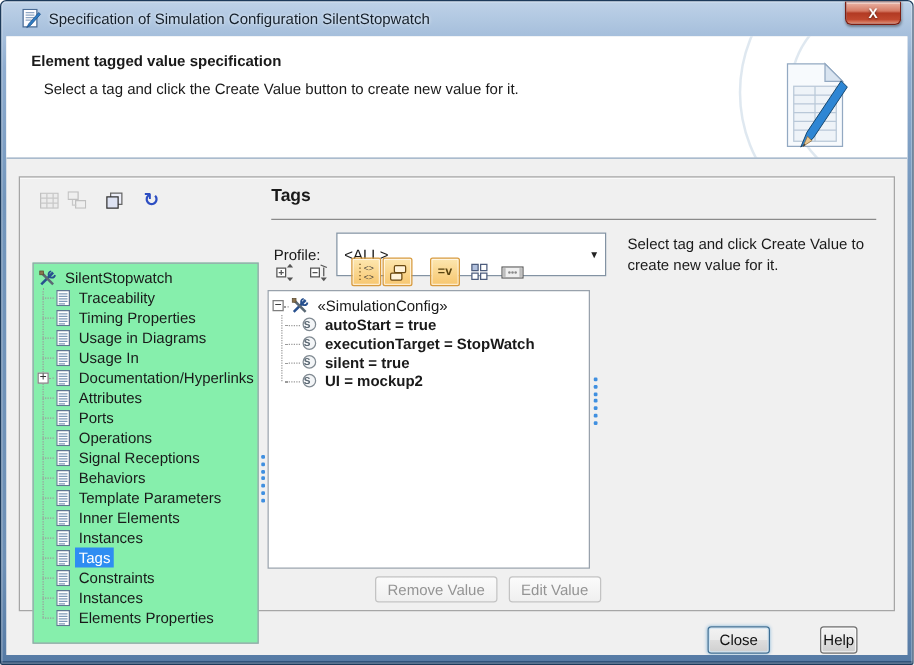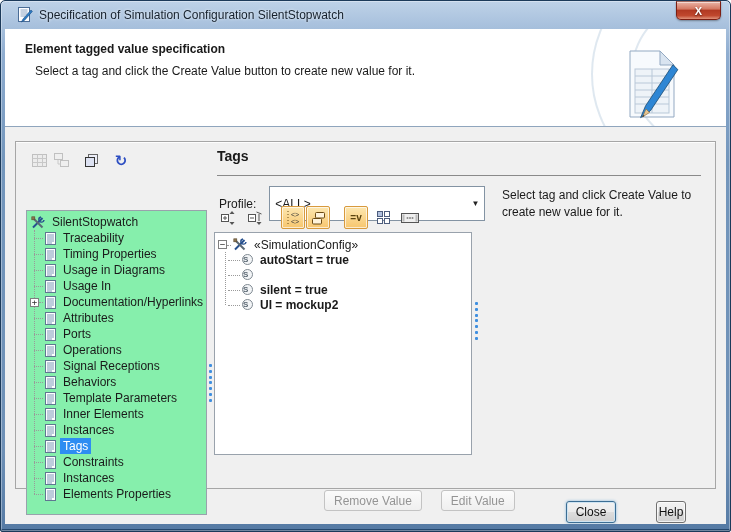--- a/index.html
+++ b/index.html
@@ -87,21 +87,21 @@
   .tags-box { position:absolute; left:198px; top:90px; width:258px; height:223px; background:#fff; border:1px solid #99a2ac; overflow:hidden; }
   .ttree { position:relative; padding-top:4px; }
   .tguide { position:absolute; left:10px; top:19px; height:53px; border-left:1px dotted #9a9a9a; }
   .ttree .trow { height:15px; }
   .ttree .trow.child { padding-left:10px; }
   .ttree .trow.child .conn { width:17px; }
   .ttree .bold { font-weight:bold;text-align:right; }
   .sicon { width:11px; height:11px; border-radius:50%; border:1px solid #808a92; background:#f3f5f7; color:#5a6772; font-size:8px; line-height:9px; text-align:center; font-weight:bold; flex:none; }
 
   
-  .val-buttons { position:absolute; left:308px; top:319px; display:flex; gap:19px;margin-top:29px; }
+  .val-buttons { position:absolute; left:284px; top:319px; display:flex; gap:9px; }
   .vbtn { height:21px; padding:0 9px; border:1px solid #c3c3c3; border-radius:3px; background:linear-gradient(180deg,#fbfbfb,#efefef); color:#949494; font-size:12px; }
 
   
   .footer-btn { position:absolute; top:472px; height:22px; border:1px solid #707070; border-radius:3px; font-size:12px; color:#111;
     background: linear-gradient(180deg,#f2f2f2 0%,#ebebeb 48%,#dddddd 52%,#cfcfcf 100%); box-shadow: inset 0 0 0 1px rgba(255,255,255,.7); }
   .close-footer { left:561px; width:50px; border-color:#3c6e94; box-shadow: inset 0 0 0 1px #cfe4f2, 0 0 3px #86b6d9; }
   .help-footer { left:651px; width:30px; }
 
   button { font-family: inherit; cursor: default; }
 </style>
@@ -454,20 +454,21 @@
               <span class="tlab">«SimulationConfig»</span>
             </div>
             <div class="trow child">
               <span class="conn"></span>
               <span class="nicon sicon">S</span>
               <span class="tlab bold">autoStart = true</span>
             </div>
             <div class="trow child">
               <span class="conn"></span>
               <span class="nicon sicon">S</span>
+              <span class="tlab bold">executionTarget = StopWatch</span>
             </div>
             <div class="trow child">
               <span class="conn"></span>
               <span class="nicon sicon">S</span>
               <span class="tlab bold">silent = true</span>
             </div>
             <div class="trow child">
               <span class="conn"></span>
               <span class="nicon sicon">S</span>
               <span class="tlab bold">UI = mockup2</span>

